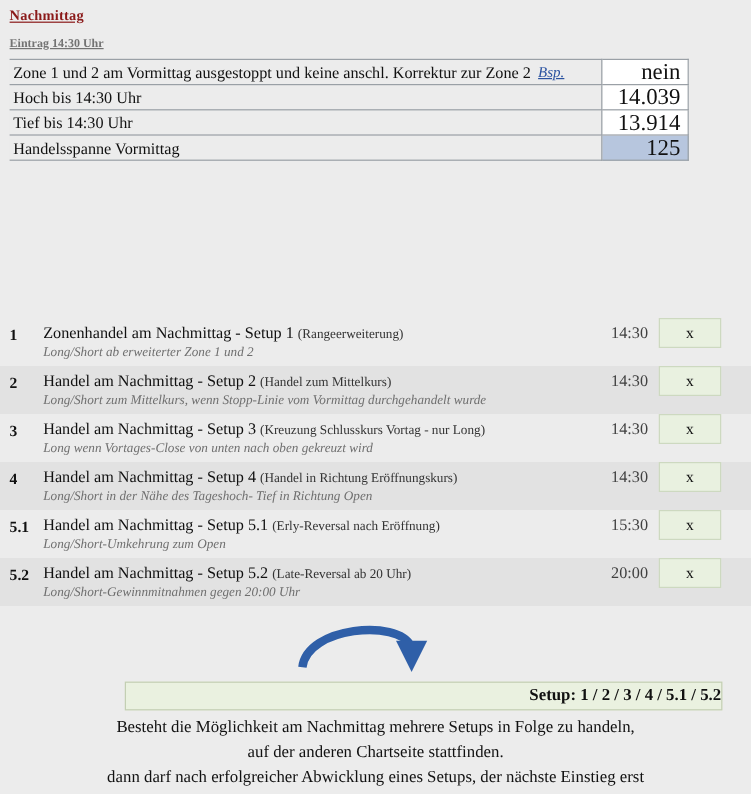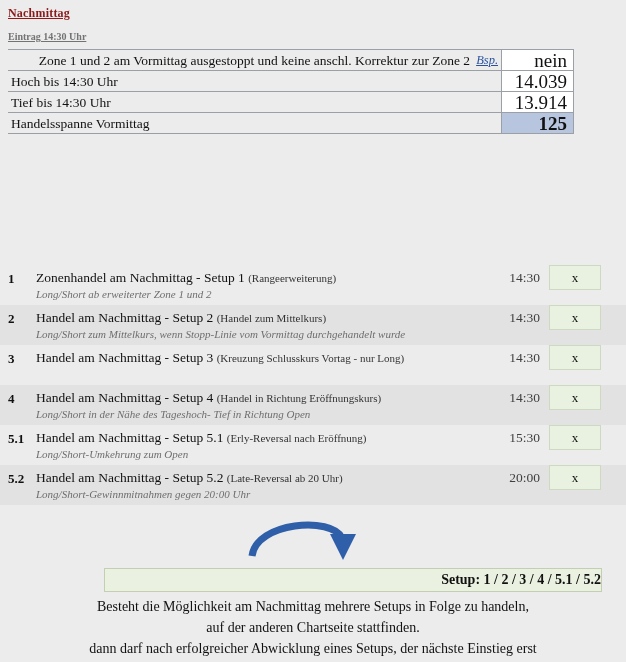--- a/index.html
+++ b/index.html
@@ -74,33 +74,32 @@
   }
   .info-table td.value {
     width: 62px;
     text-align: right;
     background: #ffffff;
     padding-right: 6px;
     font-size: 19px;
   }
   .info-table td.value.highlight {
     background: #b7c6de;
-    font-weight: bold;
+    font-weight: normal;
   }
   .bsp {
     color: #2a52a0;
     font-style: italic;
     text-decoration: underline;
     font-size: 12.5px;
     margin-left: 6px;
   }
   .label-row-inner {
     display: flex;
     align-items: center;
-    justify-content: flex-end;
   }
 
   
   .setup-list {
     position: absolute;
     left: 0px;
     top: 265px;
     width: 626px;
   }
   .setup-row {
@@ -267,20 +266,21 @@
       <div class="setup-x">x</div>
     </div>
 
     <div class="setup-row">
       <div class="band"></div>
       <div class="num">3</div>
       <div class="setup-main">
         <span>Handel am Nachmittag - Setup 3</span>
         <span class="paren">(Kreuzung Schlusskurs Vortag - nur Long)</span>
       </div>
+      <div class="setup-sub">Long wenn Vortages-Close von unten nach oben gekreuzt wird</div>
       <div class="setup-time">14:30</div>
       <div class="setup-x">x</div>
     </div>
 
     <div class="setup-row alt">
       <div class="band"></div>
       <div class="num">4</div>
       <div class="setup-main">
         <span>Handel am Nachmittag - Setup 4</span>
         <span class="paren">(Handel in Richtung Eröffnungskurs)</span>

